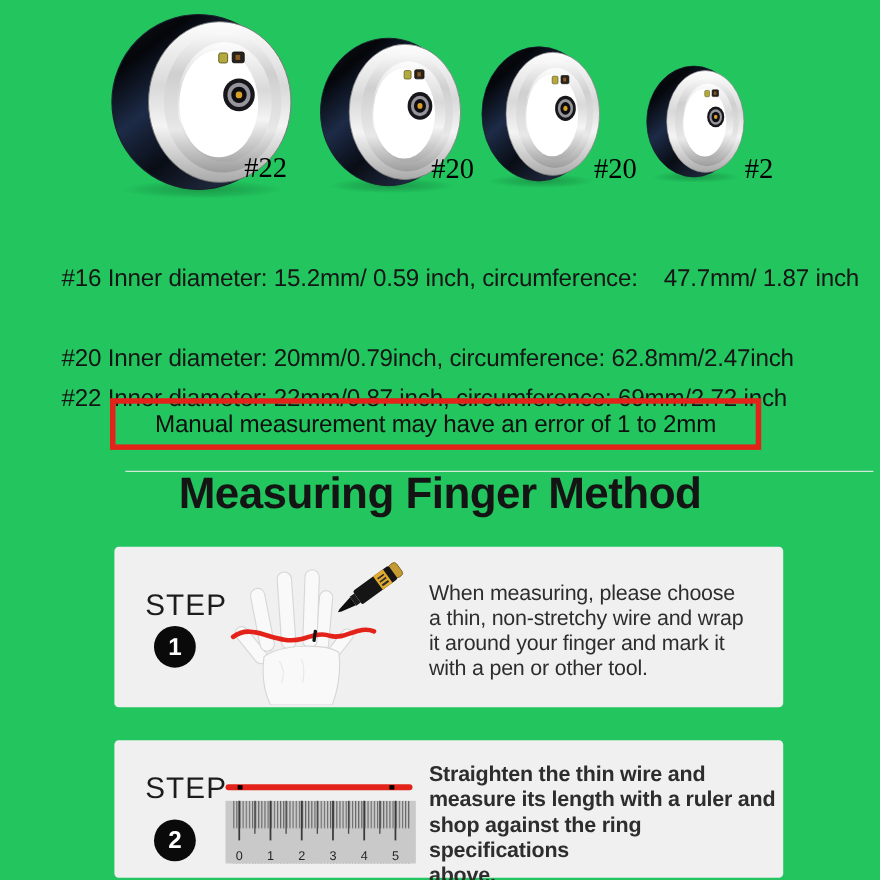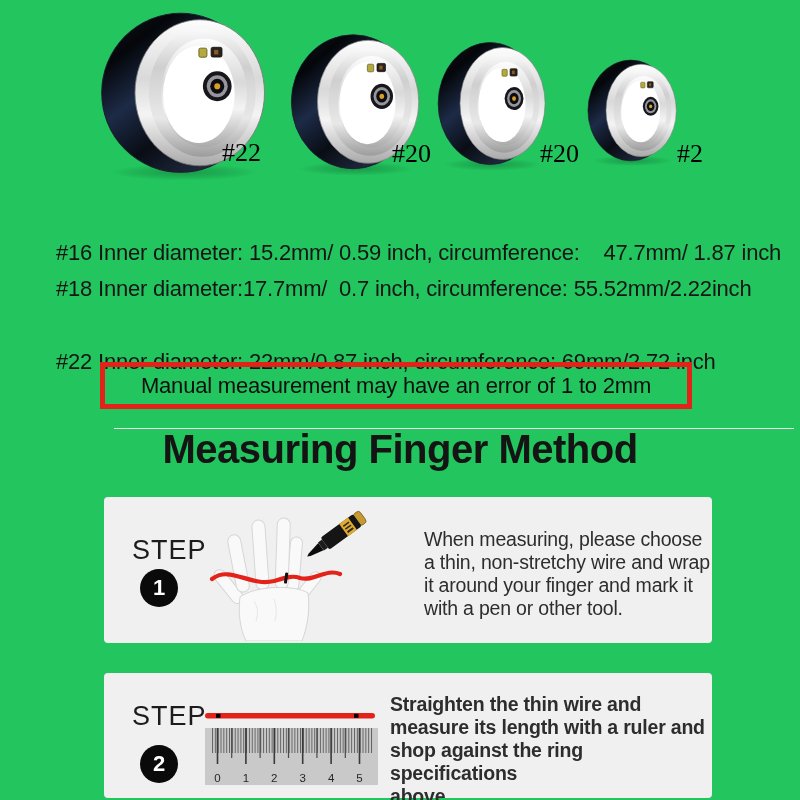--- a/index.html
+++ b/index.html
@@ -43,21 +43,21 @@
   .step-card.two .step-label{top:30px;}
   .step-badge{
     position:absolute;left:36px;top:72px;width:38px;height:38px;border-radius:50%;
     background:#0a0a0a;color:#fff;text-align:center;line-height:38px;
     font-size:22px;font-weight:700;
   }
   .step-text{
     position:absolute;left:286px;width:320px;font-size:19.5px;line-height:23px;
     color:#2d2d2d;white-space:pre-line;letter-spacing:-0.2px;
   }
-  .step-card.one .step-text{top:31px;margin-left:34px;}
+  .step-card.one .step-text{top:31px;}
   .step-card.two .step-text{top:20px;font-weight:bold;}
   .illu{position:absolute;display:block;}
 </style>
 </head>
 <body>
 
 <div class="page">
 
   <svg width="0" height="0" style="position:absolute" aria-hidden="true">
     <defs>
@@ -118,21 +118,21 @@
   <svg class="ring-svg" style="left:587px;top:58px" width="95" height="109" preserveAspectRatio="none">
       <use href="#ringSym"></use>
     </svg>
 
   <div class="ring-label" style="left:222px;top:140px">#22</div>
   <div class="ring-label" style="left:392px;top:141px">#20</div>
   <div class="ring-label" style="left:540px;top:141px">#20</div>
   <div class="ring-label" style="left:677px;top:141px">#2</div>
 
   <div class="spec-line" style="top:200px">#16 Inner diameter: 15.2mm/ 0.59 inch, circumference:    47.7mm/ 1.87 inch</div>
-  <div class="spec-line" style="top:236px">#18 Inner diameter:17.7mm/  0.7 inch, circumference: 55.52mm/2.22inch</div>
+  <div class="spec-line" style="top:273px">#20 Inner diameter: 20mm/0.79inch, circumference: 62.8mm/2.47inch</div>
   <div class="spec-line" style="top:309px">#22 Inner diameter: 22mm/0.87 inch, circumference: 69mm/2.72 inch</div>
 
   <div class="warning-box">
     <span>Manual measurement may have an error of 1 to 2mm</span>
   </div>
 
   <div class="divider"></div>
 
   <h1 class="section-title">Measuring Finger Method</h1>
 

